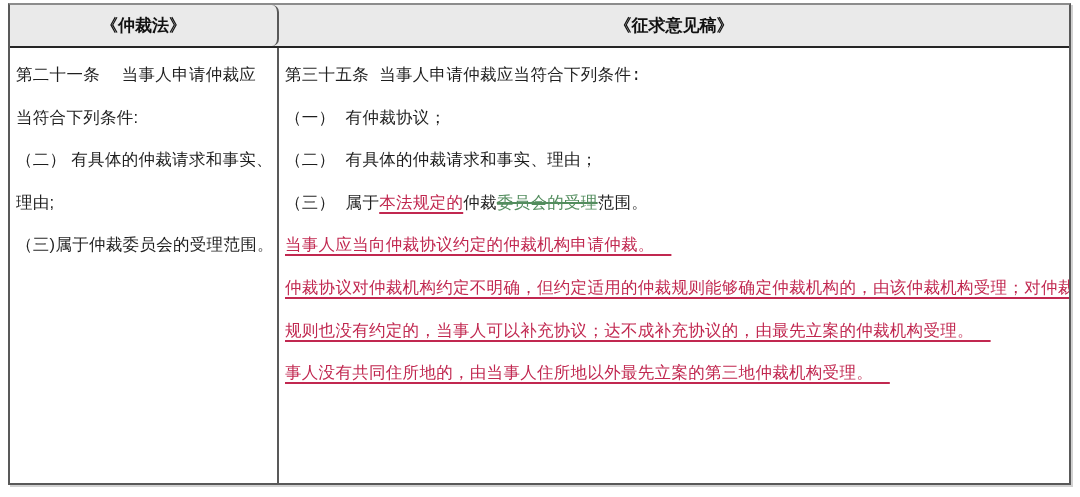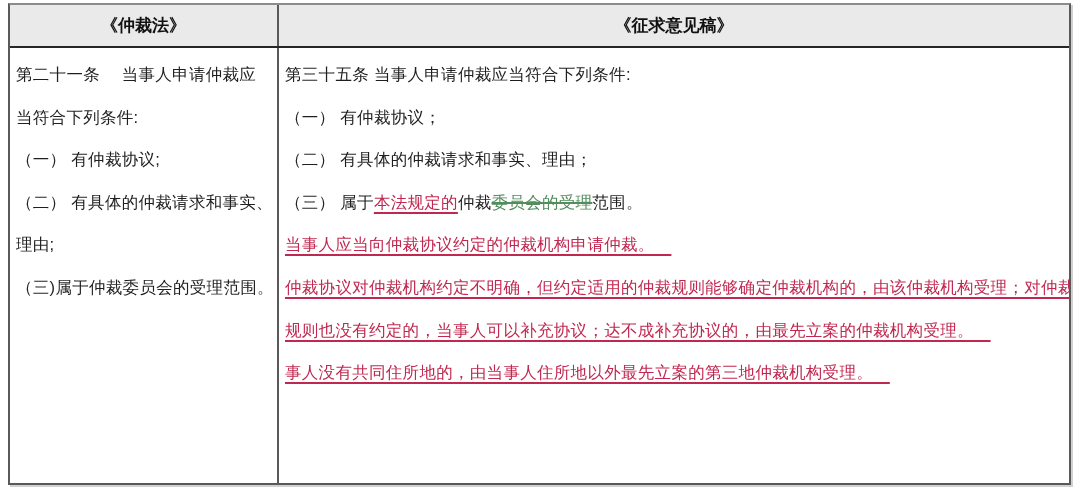--- a/index.html
+++ b/index.html
@@ -26,20 +26,21 @@
     border-bottom: 2px solid #262626;
   }
   .hcell {
     display: flex;
     align-items: center;
     justify-content: center;
     font-weight: bold;
     font-size: 17px;
     color: #111;
     box-sizing: border-box;
+    border-radius: 7px;
   }
   .hcell.left { width: 269px; border-right: 2px solid var(--border, #595959); }
   .hcell.right { flex: 1; }
   .brow {
     display: flex;
     height: calc(100% - 43px);
   }
   .bcell {
     box-sizing: border-box;
     padding: 5px 22px 0 6px;
@@ -48,21 +49,21 @@
   .bcell.left { width: 269px; border-right: 2px solid var(--border, #595959); }
   .bcell.right { flex: 1; }
   .line {
     height: 42.6px;
     line-height: 42.6px;
     white-space: pre;
     font-size: 16.5px;
     color: var(--textcol, #1F1F1F);
     letter-spacing: 0.3px;
   }
-  .run-normal { color: var(--textcol, #1F1F1F); }
+  .run-normal { color: var(--textcol, #1F1F1F); font-family: Liberation Mono, monospace; }
   .run-insertion {
     color: var(--ins, #C12850);
     text-decoration: underline;
     text-decoration-color: var(--ins, #C12850);
     text-decoration-thickness: 1.5px;
     text-underline-offset: 4px;
   }
   .run-deletion {
     color: var(--del, #538D5E);
     text-decoration: line-through;
@@ -76,21 +77,20 @@
 
 <div class="tbl">
   <div class="hrow">
     <div class="hcell left">《仲裁法》</div>
     <div class="hcell right">《征求意见稿》</div>
   </div>
   <div class="brow">
     <div class="bcell left" id="law-cell">
         <div class="line">第二十一条　 当事人申请仲裁应</div>
         <div class="line">当符合下列条件:</div>
-        <div class="line">（一） 有仲裁协议;</div>
         <div class="line">（二） 有具体的仲裁请求和事实、</div>
         <div class="line">理由;</div>
         <div class="line">（三)属于仲裁委员会的受理范围。</div>
       </div>
     <div class="bcell right" id="draft-cell">
         <div class="line"><span class="run-normal">第三十五条 当事人申请仲裁应当符合下列条件:</span></div>
         <div class="line"><span class="run-normal">（一） 有仲裁协议；</span></div>
         <div class="line"><span class="run-normal">（二） 有具体的仲裁请求和事实、理由；</span></div>
         <div class="line"><span class="run-normal">（三） 属于</span><span class="run-insertion">本法规定的</span><span class="run-normal">仲裁</span><span class="run-deletion">委员会的受理</span><span class="run-normal">范围。</span></div>
         <div class="line"><span class="run-insertion">当事人应当向仲裁协议约定的仲裁机构申请仲裁。　</span></div>

